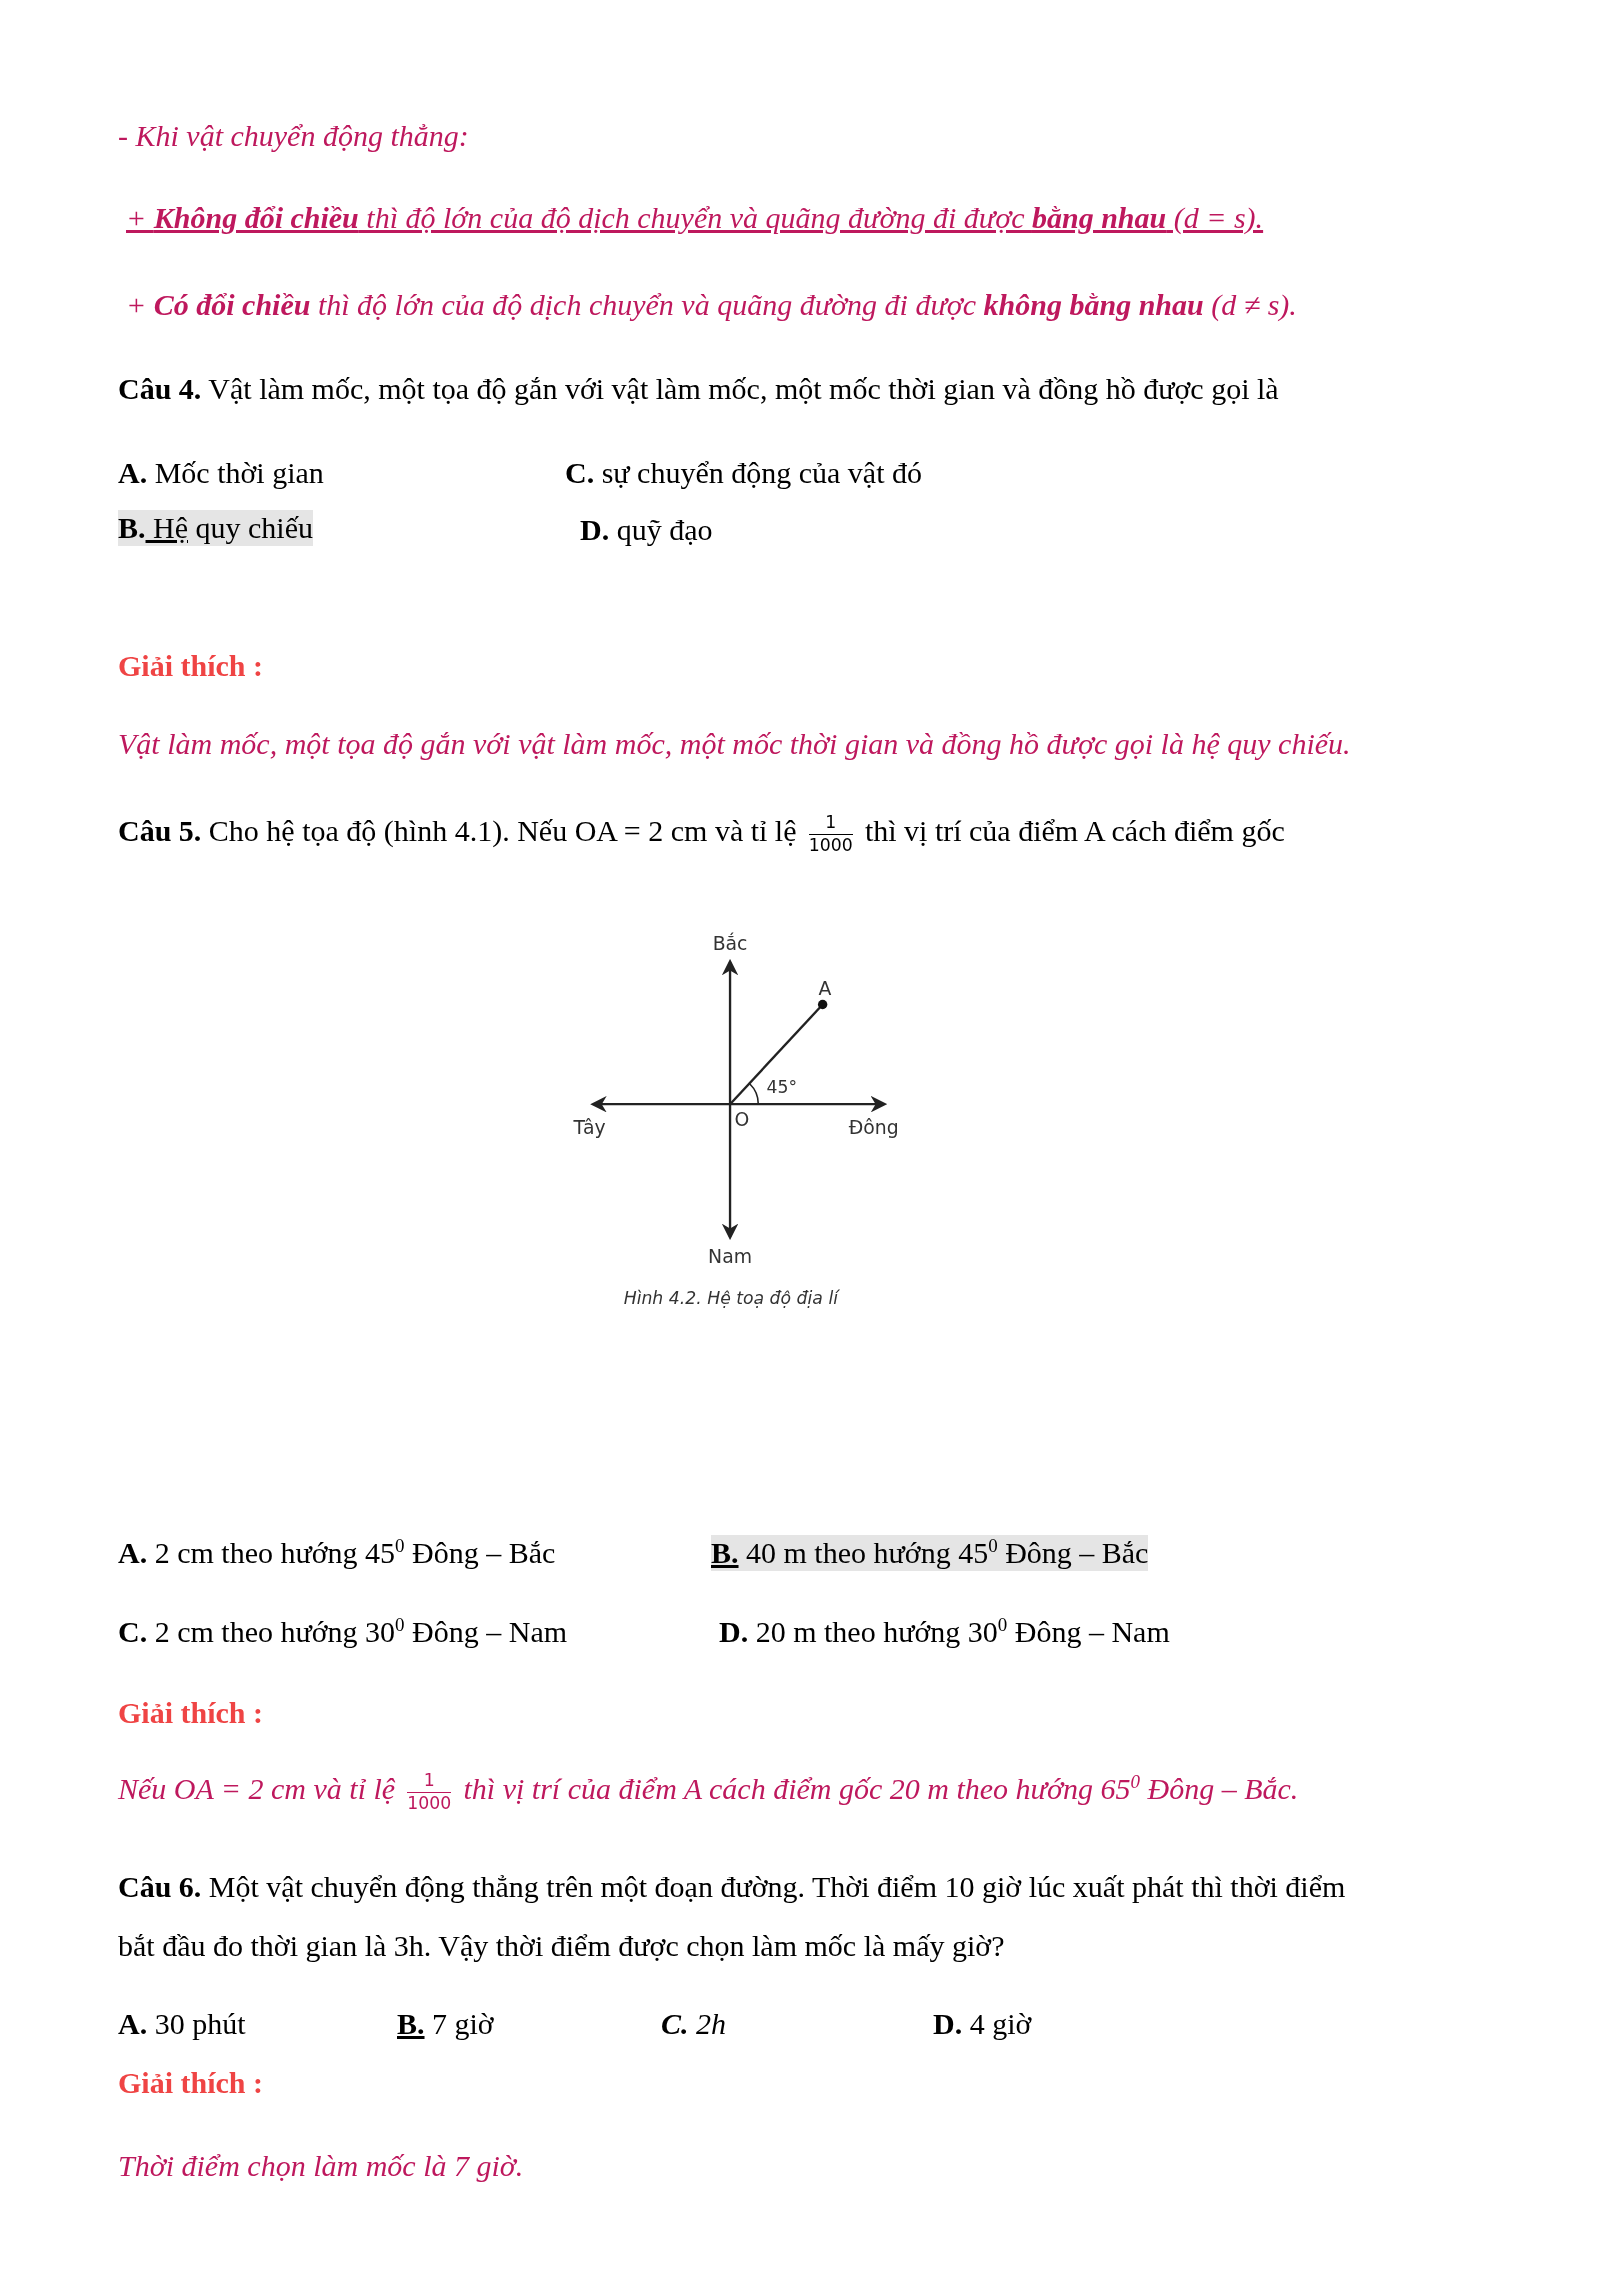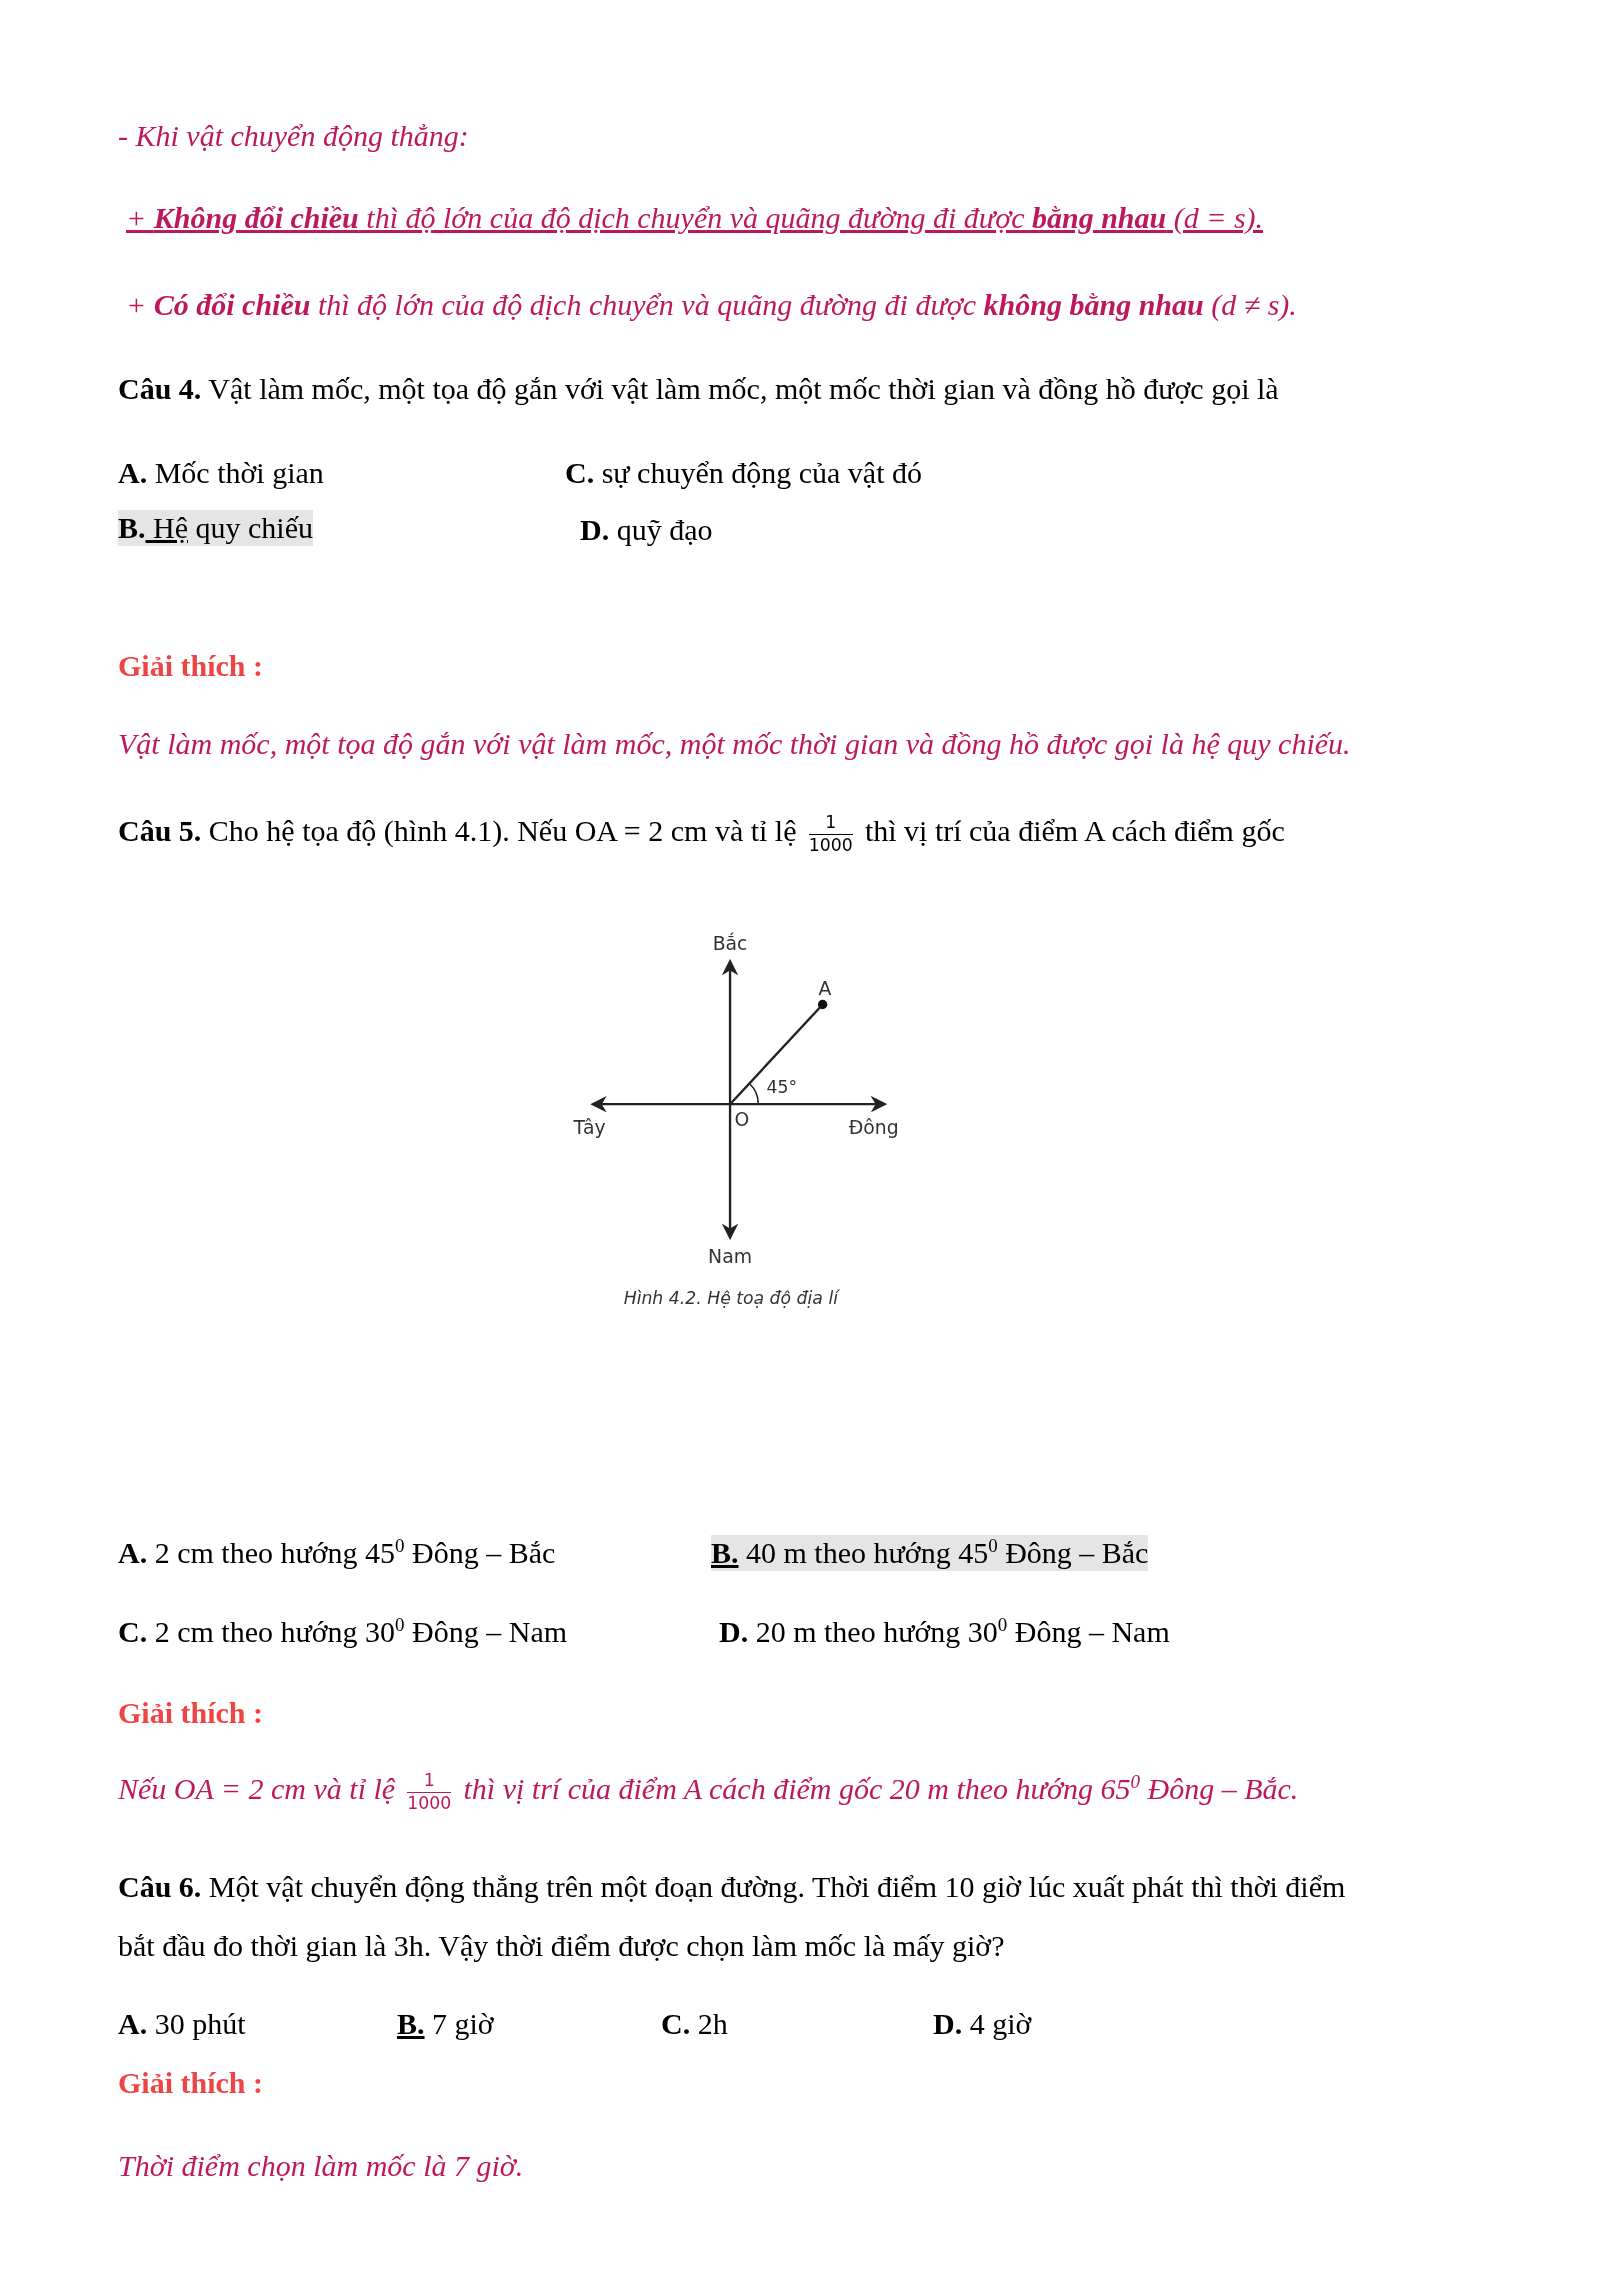--- a/index.html
+++ b/index.html
@@ -96,21 +96,21 @@
 <div class="line" style="top:1869px;">
   <span class="b">Câu 6.</span><span> Một vật chuyển động thẳng trên một đoạn đường. Thời điểm 10 giờ lúc xuất phát thì thời điểm</span>
 </div>
 <div class="line" style="top:1928px;">bắt đầu đo thời gian là 3h. Vậy thời điểm được chọn làm mốc là mấy giờ?</div>
 <div class="line" style="top:2006px;">
   <span class="b">A.</span><span> 30 phút</span>
 </div>
 <div class="line" style="top:2006px; left:397px;">
   <span class="b u">B.</span><span> 7 giờ</span>
 </div>
-<div class="line" style="top:2006px; left:661px;">
+<div class="line" style="top:2006px; left:661px;font-style:italic;">
   <span class="b">C.</span><span> 2h</span>
 </div>
 <div class="line" style="top:2006px; left:933px;">
   <span class="b">D.</span><span> 4 giờ</span>
 </div>
 <div class="line blue-h" style="top:2065px;">Giải thích :</div>
 <div class="line red it" style="top:2148px;">Thời điểm chọn làm mốc là 7 giờ.</div>
 
 
 </body></html>

